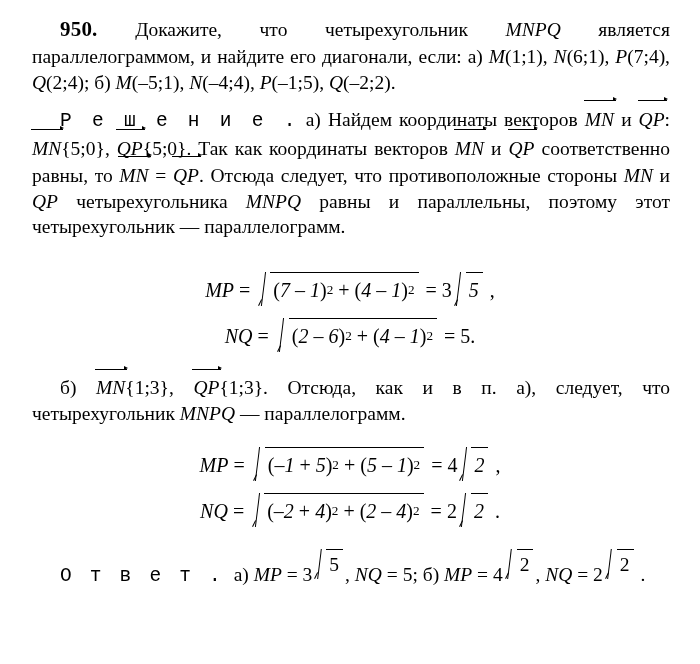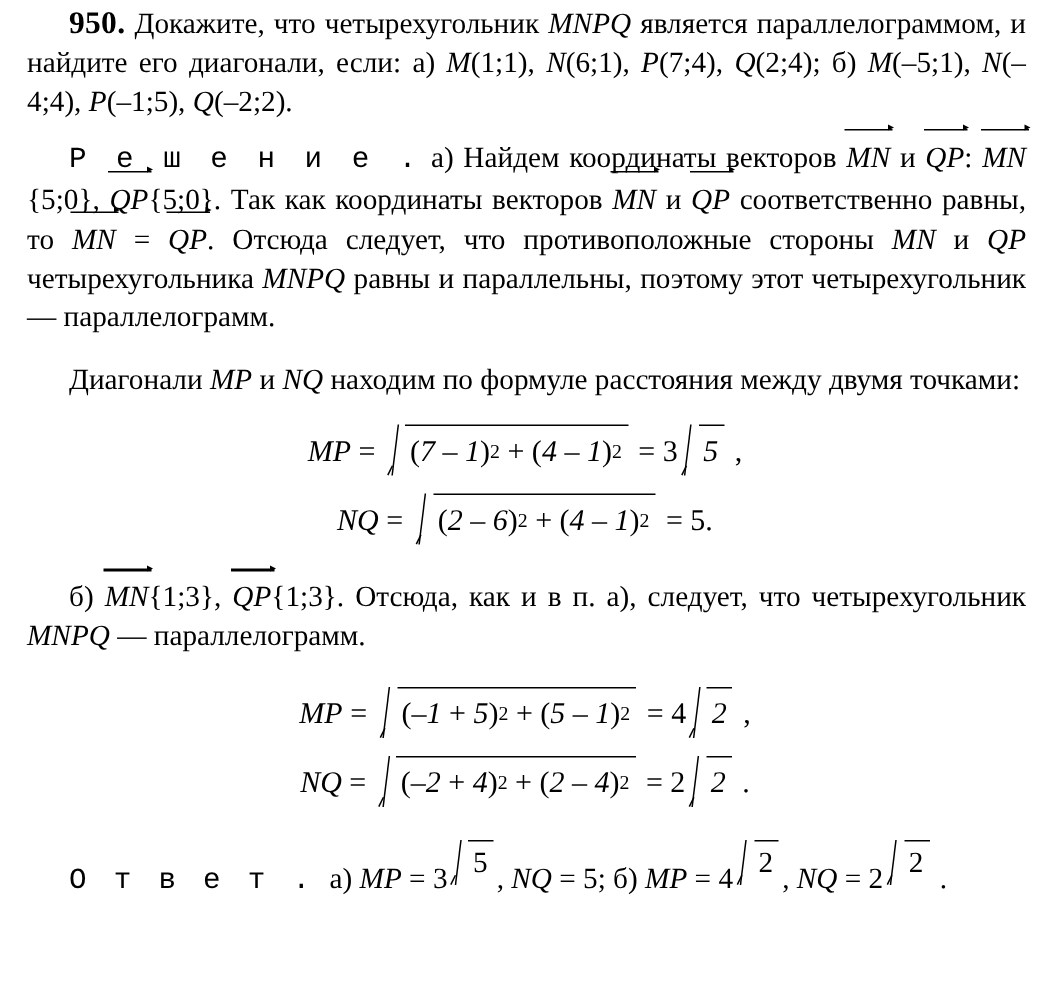--- a/index.html
+++ b/index.html
@@ -11,21 +11,21 @@
     width: 700px;
     height: 664px;
     font-family: "Liberation Serif", serif;
     color: #000000;
     overflow: hidden;
   }
   .page {
     position: relative;
     width: 700px;
     height: 612px;
-    padding: 2px;
+    padding: 16px;
     box-sizing: border-box;
   }
   .block {
     padding: 0 14px 0 16px;
   }
   p.para {
     margin: 0;
     font-size: 19.5px;
     line-height: 1.33;
     text-align: justify;
@@ -167,25 +167,20 @@
 
   <div class="block">
     <p class="para">
       <span class="indent"></span><span class="sp">Р е ш е н и е .</span>
       <span>а) Найдем координаты векторов <span class="vec">MN</span> и <span class="vec">QP</span>: <span class="vec">MN</span>{5;0}, <span class="vec">QP</span>{5;0}. Так как координаты векторов <span class="vec">MN</span> и <span class="vec">QP</span> соответственно равны, то <span class="vec">MN</span> <span class="paren">=</span> <span class="vec">QP</span>. Отсюда следует, что противоположные стороны <span class="it">MN</span> и <span class="it">QP</span> четырехугольника <span class="it">MNPQ</span> равны и параллельны, поэтому этот четырехугольник — параллелограмм.</span>
     </p>
   </div>
 
   <div class="spacer-md"></div>
 
-  <div class="block">
-    <p class="para">
-      <span class="indent"></span><span>Диагонали <span class="it">MP</span> и <span class="it">NQ</span> находим по формуле расстояния между двумя точками:</span>
-    </p>
-  </div>
 
   <div class="spacer-md"></div>
 
   <div class="eq-row">
     <span class="eq tall">
       <span>MP</span>
         <span class="op">&nbsp;=&nbsp;</span>
       <span class="sqrt">
         <span class="radical"></span>
         <span class="radicand">

